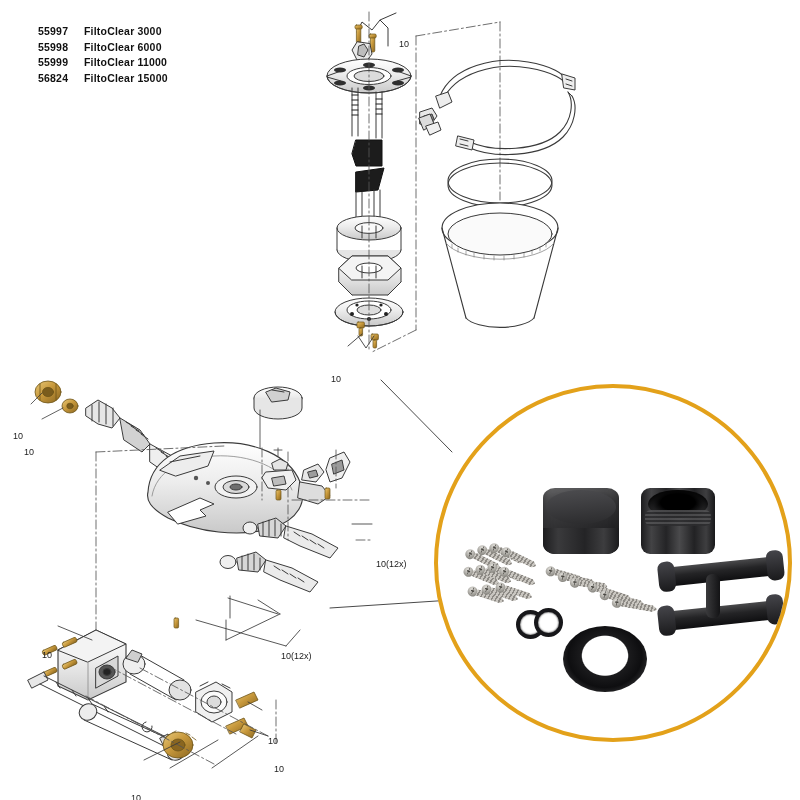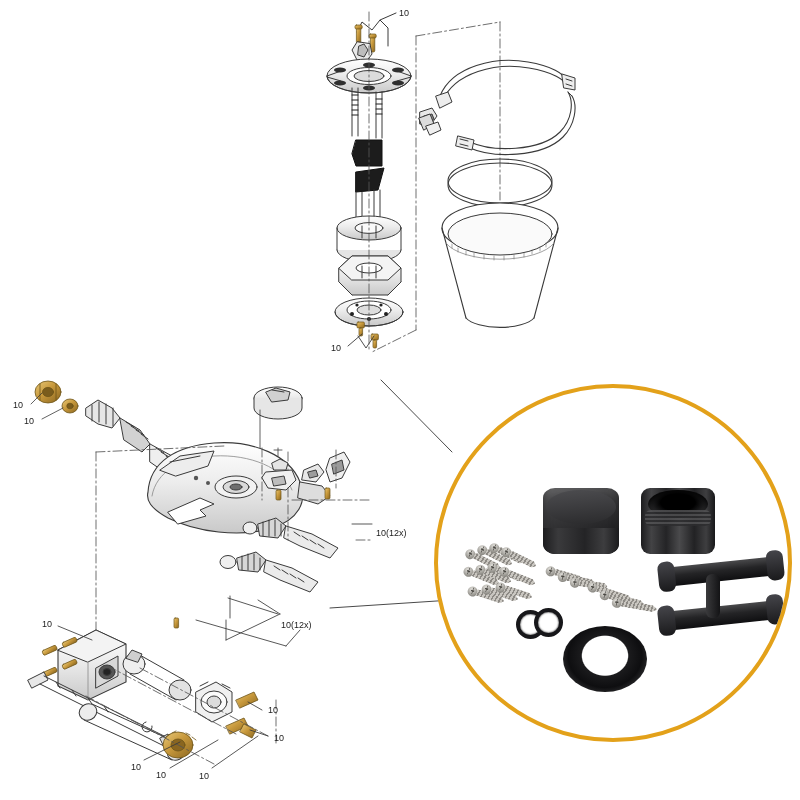--- a/index.html
+++ b/index.html
@@ -10,21 +10,21 @@
 
   
   #partlist{position:absolute;left:38px;top:24px;font-size:10.5px;font-weight:bold;
             line-height:15.5px;letter-spacing:.2px;color:#111;}
   #partlist .row{white-space:nowrap;}
   #partlist .num{display:inline-block;width:46px;}
   #partlist .nm{display:inline-block;}
 
   
   .callout{position:absolute;font-size:9px;font-weight:normal;color:#222;
-           white-space:nowrap;letter-spacing:0;}
+           white-space:nowrap;letter-spacing:0;margin-top:31px;}
 
   
   svg.layer{position:absolute;left:0;top:0;width:800px;height:800px;overflow:visible;}
 
   
   #photo-inset{position:absolute;left:434px;top:384px;width:358px;height:358px;
                border-radius:50%;border:4px solid #e3a11a;background:#fff;
                box-sizing:border-box;overflow:hidden;}
   #photo-inset .parts{position:absolute;inset:0;}
 
@@ -70,20 +70,34 @@
           background:#4a4843;clip-path:polygon(40% 0,60% 0,60% 40%,100% 40%,100% 60%,60% 60%,60% 100%,40% 100%,40% 60%,0 60%,0 40%,40% 40%);}
   .screw .shank{position:absolute;left:9px;top:0;width:29px;height:7px;border-radius:0 3px 3px 0;
           background:repeating-linear-gradient(100deg,#c9c6c0 0 2px,#8d8a85 2px 3.6px);
           clip-path:polygon(0 0,86% 0,100% 50%,86% 100%,0 100%);}
 </style>
 </head>
 <body>
 
 <div id="stage">
 
+  <div id="partlist">
+    <div class="row">
+      <span class="num">55997</span><span class="nm">FiltoClear 3000</span>
+    </div>
+    <div class="row">
+      <span class="num">55998</span><span class="nm">FiltoClear 6000</span>
+    </div>
+    <div class="row">
+      <span class="num">55999</span><span class="nm">FiltoClear 11000</span>
+    </div>
+    <div class="row">
+      <span class="num">56824</span><span class="nm">FiltoClear 15000</span>
+    </div>
+  </div>
 
   <svg class="layer" viewBox="0 0 800 800">
     <defs>
       <linearGradient id="gMet" x1="0" y1="0" x2="0" y2="1">
         <stop offset="0%" stop-color="#ffffff"></stop>
           <stop offset="45%" stop-color="#ececec"></stop>
         <stop offset="100%" stop-color="#c9c9c9"></stop>
       </linearGradient>
       <linearGradient id="gGold" x1="0" y1="0" x2="1" y2="1">
         <stop offset="0%" stop-color="#e8c97a"></stop>

